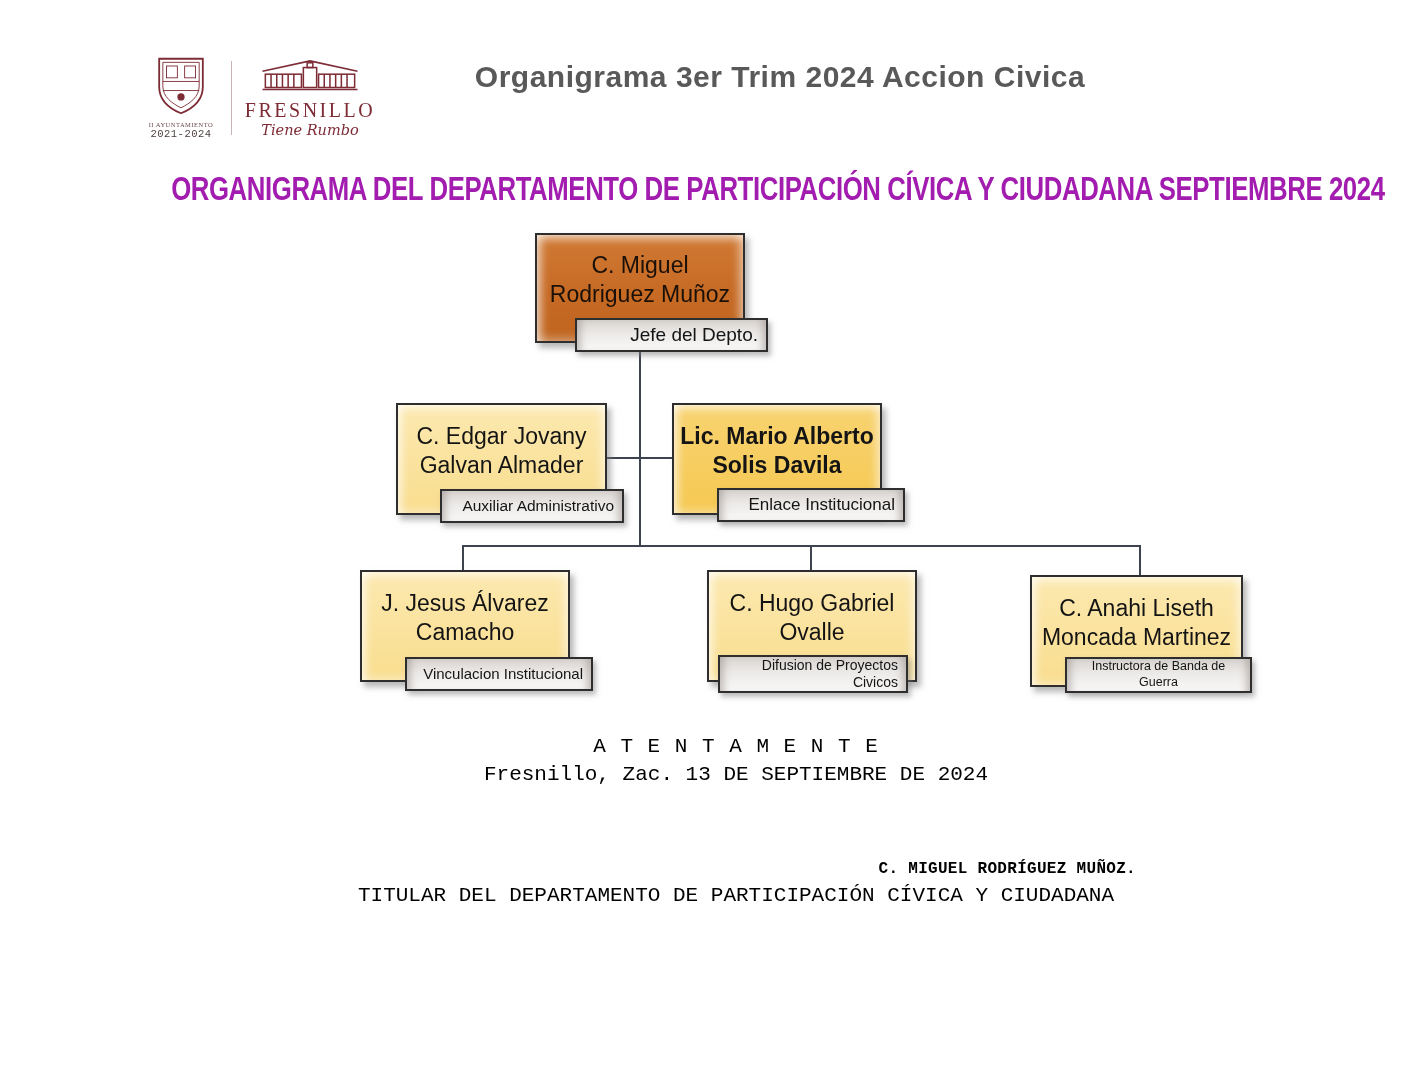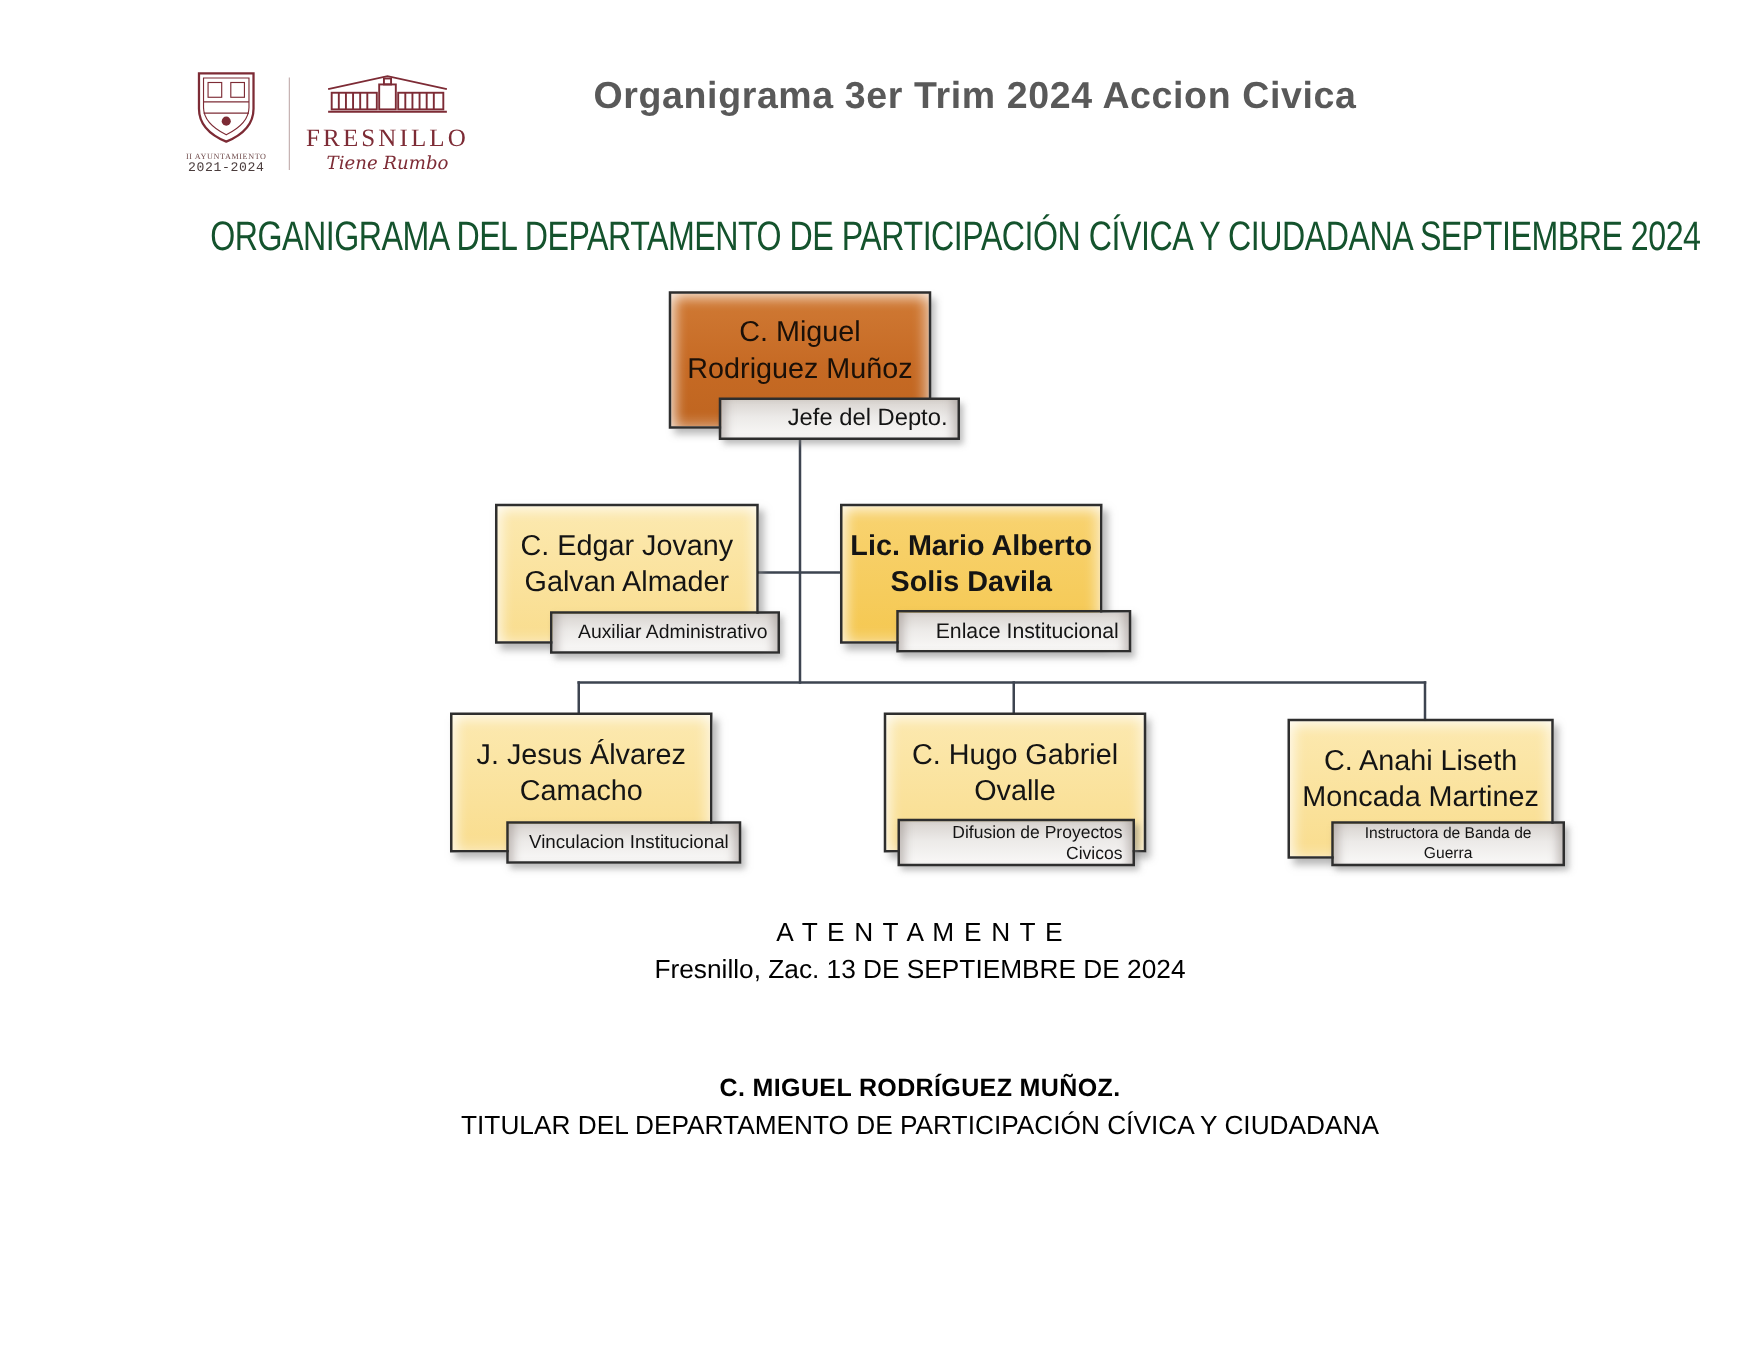--- a/index.html
+++ b/index.html
@@ -16,21 +16,21 @@
   .logo-divider{width:1px; height:74px; background:#c7b4b4;}
   .brand-block{width:132px; text-align:center;}
   .brand-name{font-family:"Liberation Serif", serif; color:#7d2b35; font-size:20px; letter-spacing:2.5px; margin-top:-2px;}
   .brand-tagline{font-family:"DejaVu Serif", serif; font-style:italic; color:#7d2b35; font-size:14.5px; margin-top:0px;}
 
   .doc-title{
     position:absolute; left:420px; top:60px; width:720px; text-align:center;
     font-size:30px; font-weight:bold; color:#595959; letter-spacing:.5px; white-space:nowrap;
   }
 
-  .heading{position:absolute; left:0; right:0; top:170px; margin:0; text-align:center; font-size:33px; font-weight:normal; color:#14532d;}
+  .heading{position:absolute; left:0; right:0; top:170px; margin:0; text-align:center; font-size:33px; font-weight:bold; color:#a21caf;}
   .heading > span{display:inline-block; white-space:nowrap; transform:scaleX(.78); letter-spacing:-.5px;}
 
   
   .chart{position:absolute; left:0; top:0; width:1408px; height:1088px;}
 
   .conn{position:absolute; background:#3d4450; z-index:0;}
 
   .node{
     position:absolute; z-index:2; border:2px solid #2e2e2e; box-sizing:border-box;
     display:flex; flex-direction:column; justify-content:center; align-items:center;
@@ -55,25 +55,25 @@
     box-shadow:3px 4px 5px rgba(125,125,125,.5),
                inset 9px 0 7px -5px rgba(150,140,135,.5),
                inset -9px 0 7px -5px rgba(150,140,135,.5);
   }
   .role span{display:block;}
   .role.center{text-align:center;}
 
   
   .footer-block{
     position:absolute; left:336px; width:800px; text-align:center;
-    font-family:Liberation Sans, sans-serif; color:#000;
+    font-family:Liberation Mono, monospace; color:#000;
   }
   .atentamente{font-size:21px; letter-spacing:1px;}
   .place-date{font-size:21px; margin-top:5px;}
-  .sig-name{font-size:20px; font-weight:bold; letter-spacing:.3px;}
+  .sig-name{font-size:16px; font-weight:bold; letter-spacing:.3px;text-align:right;}
   .sig-title{font-size:21px; margin-top:6px; white-space:nowrap;}
 </style>
 </head>
 <body>
 
 <div class="page">
 
   <div class="logo">
     <div class="crest-block">
       <svg width="56" height="60" viewBox="0 0 60 66" fill="none" stroke="#7d2b35" stroke-width="2">

